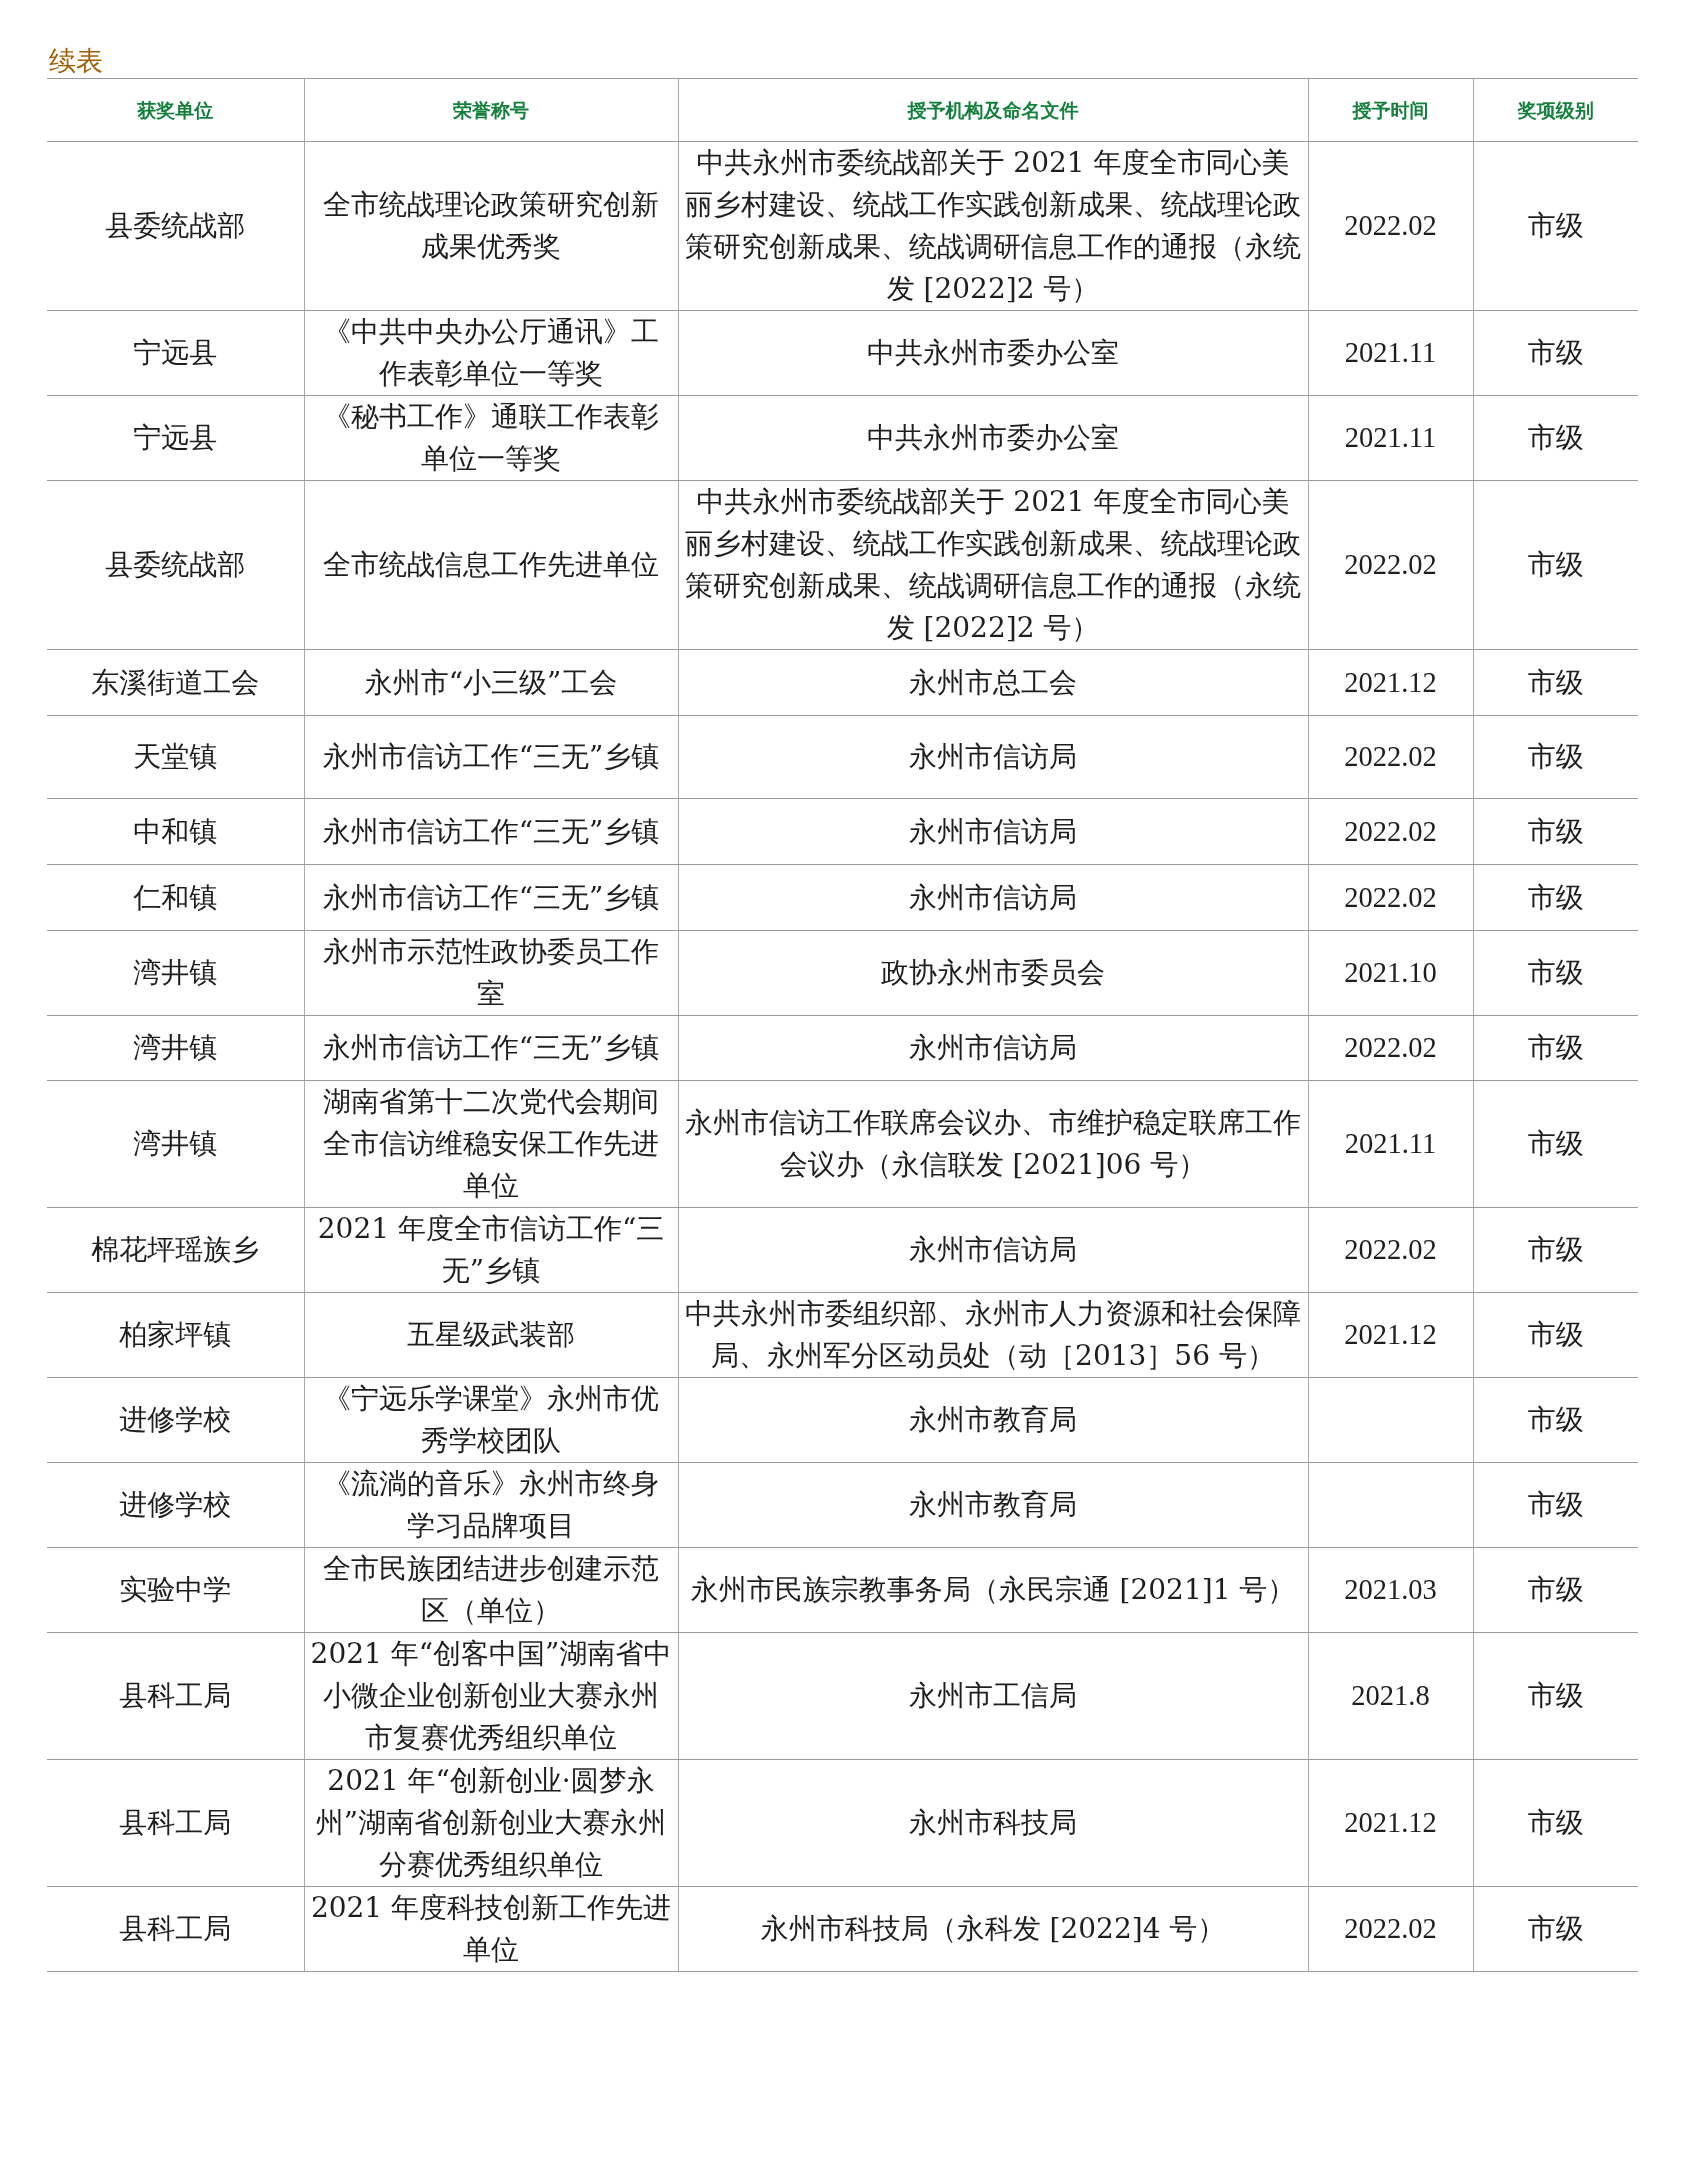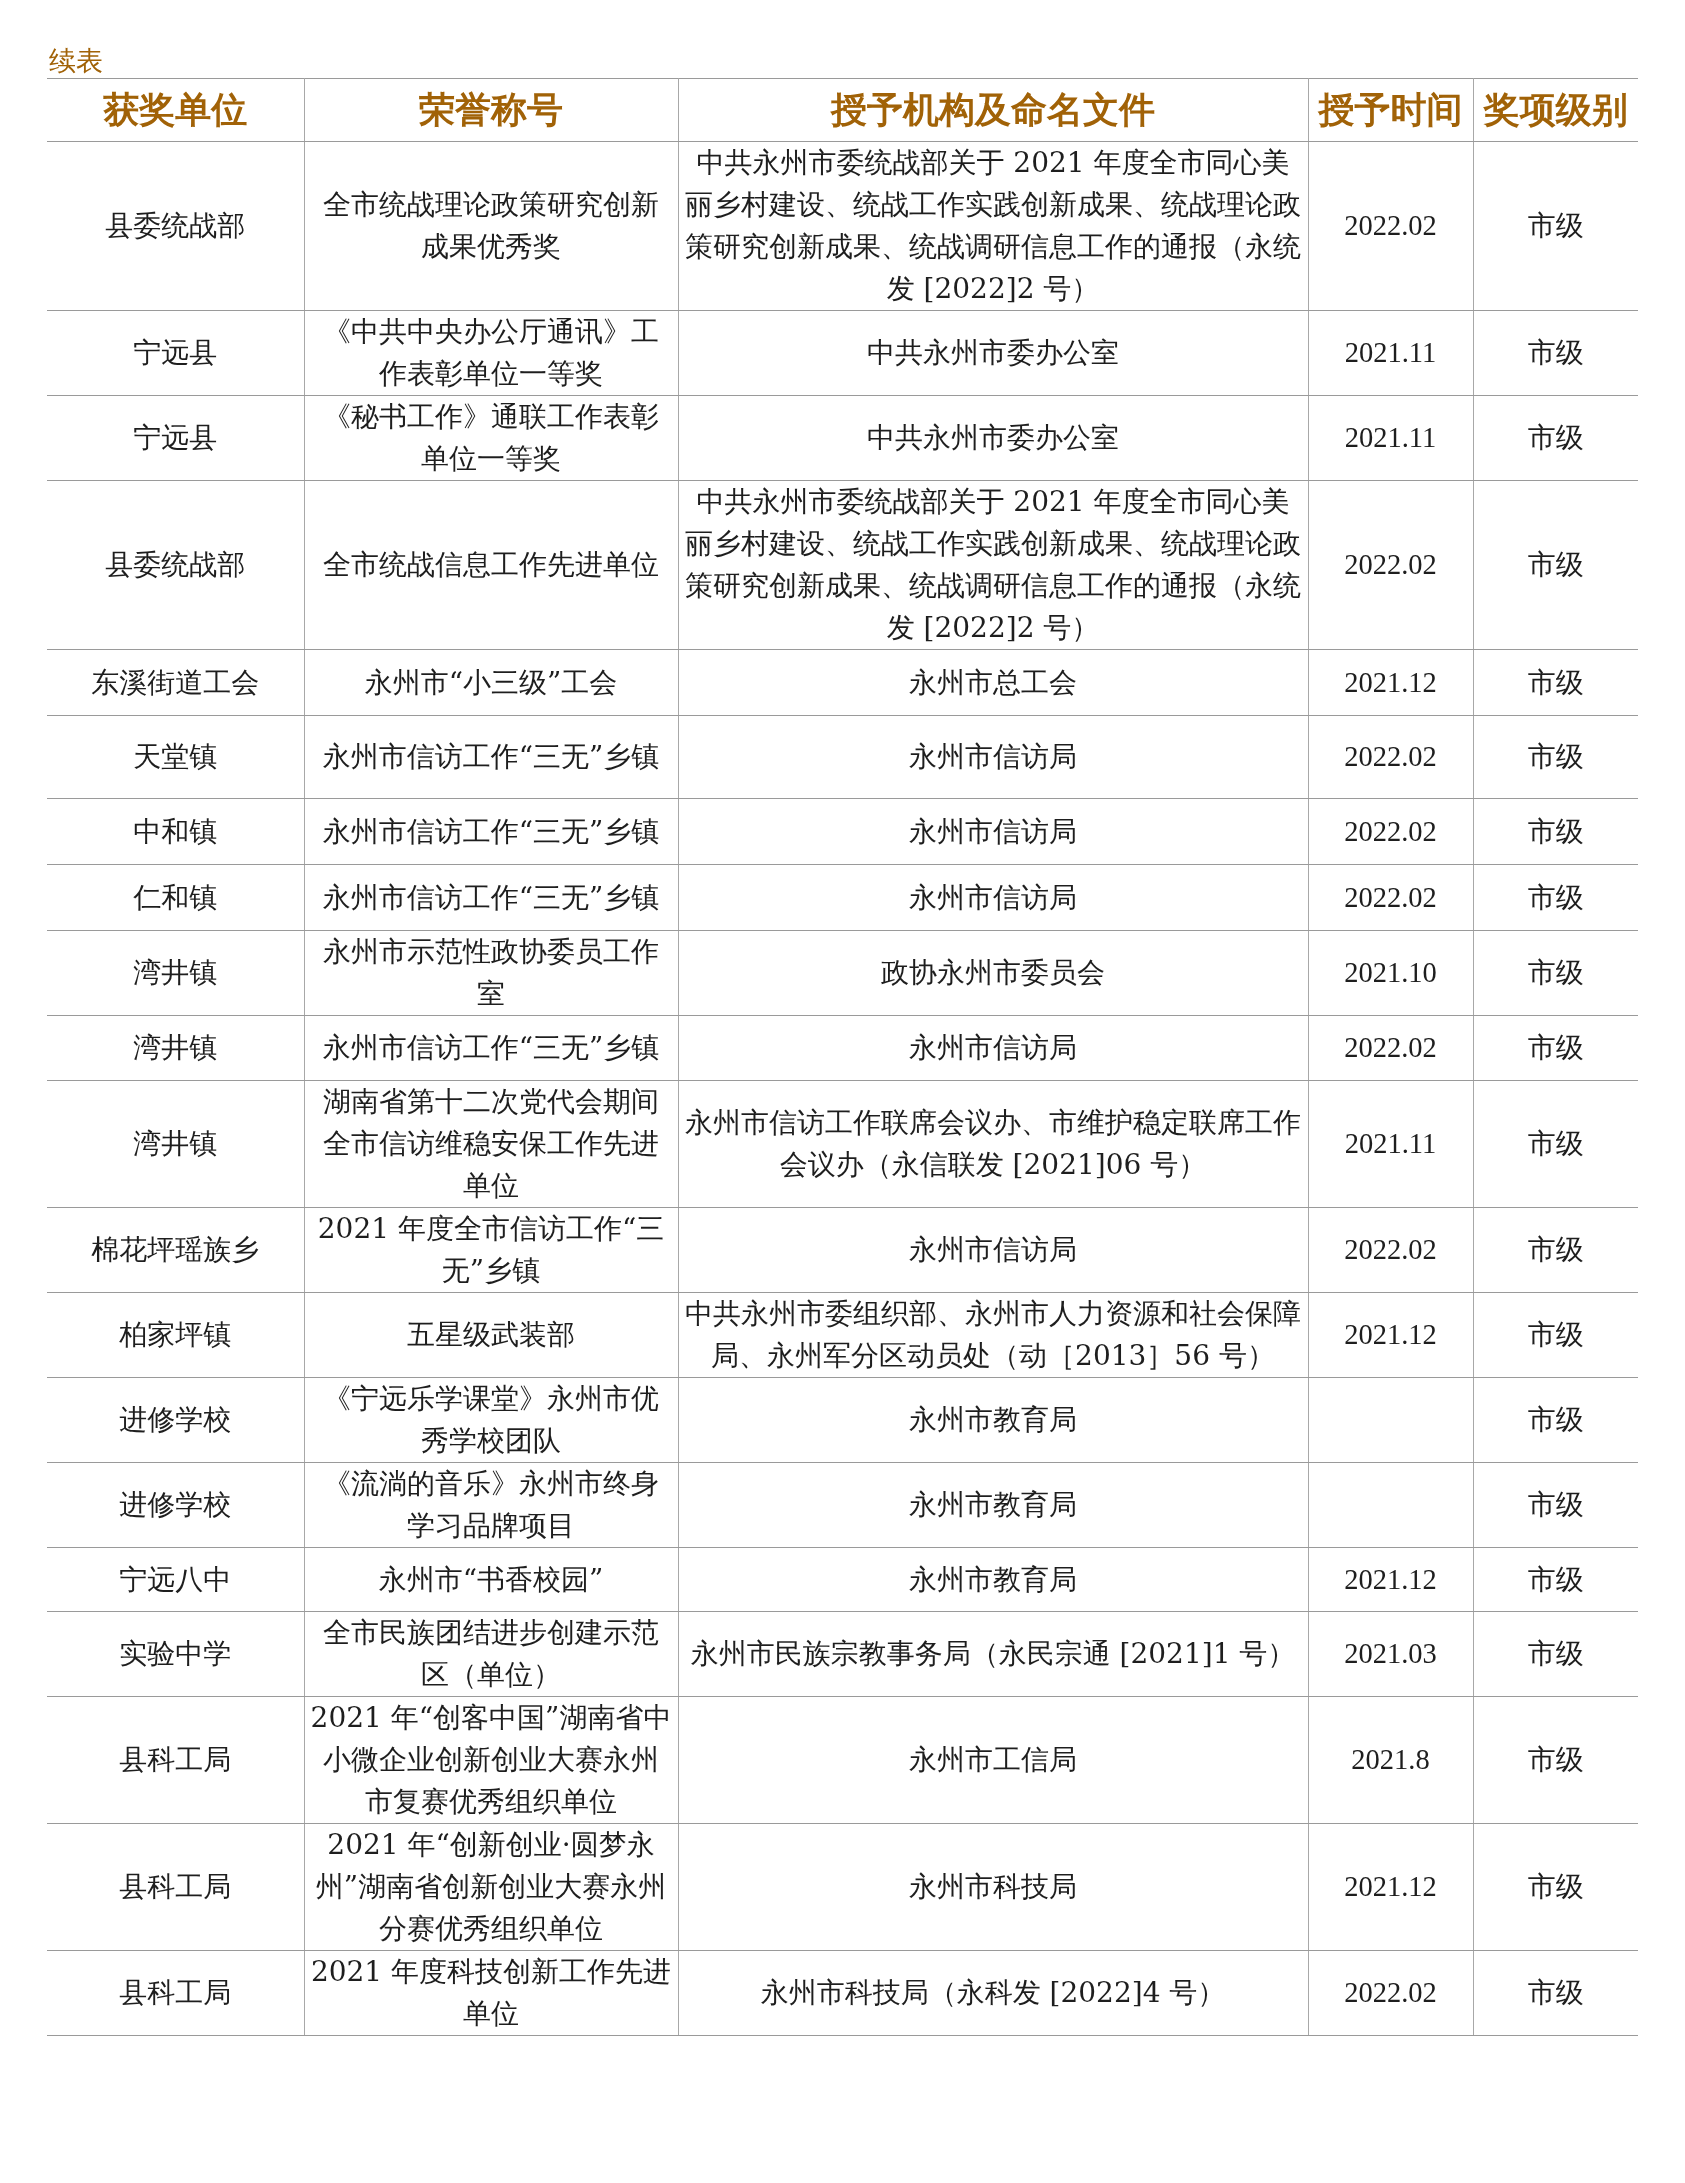--- a/index.html
+++ b/index.html
@@ -29,22 +29,22 @@
     border-right: 0.8px solid #a8a8a8;
     padding: 0 4.7px;
     vertical-align: middle;
     overflow: hidden;
     word-break: break-all;
   }
   table.awards tr > *:first-child { border-left: none; }
   table.awards tr > *:last-child { border-right: none; }
   table.awards th {
     font-family: "DejaVu Sans", "Liberation Sans", sans-serif;
-    font-weight: bold; font-size: 36px;
-    height: 62px; text-align: center; color: #a16207;
+    font-weight: bold; font-size: 19px;
+    height: 62px; text-align: center; color: #15803d;
   }
   td.center { text-align: center; }
   td.left { text-align: center; padding-left: 6.3px; }
   td.num { font-family: "Liberation Serif", "DejaVu Serif", serif; font-size: 28.5px; }
 </style>
 </head>
 <body>
 
 <div class="caption">续表</div>
 
@@ -164,27 +164,20 @@
         <td class="center num"></td>
         <td class="center">市级</td>
       </tr>
       <tr style="height: 82px;">
         <td class="center">进修学校</td>
         <td class="left">《流淌的音乐》永州市终身学习品牌项目</td>
         <td class="left">永州市教育局</td>
         <td class="center num"></td>
         <td class="center">市级</td>
       </tr>
-      <tr style="height: 64px;">
-        <td class="center">宁远八中</td>
-        <td class="left">永州市“书香校园”</td>
-        <td class="left">永州市教育局</td>
-        <td class="center num">2021.12</td>
-        <td class="center">市级</td>
-      </tr>
       <tr style="height: 84px;">
         <td class="center">实验中学</td>
         <td class="left">全市民族团结进步创建示范区（单位）</td>
         <td class="left">永州市民族宗教事务局（永民宗通 [2021]1 号）</td>
         <td class="center num">2021.03</td>
         <td class="center">市级</td>
       </tr>
       <tr style="height: 125px;">
         <td class="center">县科工局</td>
         <td class="left">2021 年“创客中国”湖南省中小微企业创新创业大赛永州市复赛优秀组织单位</td>

